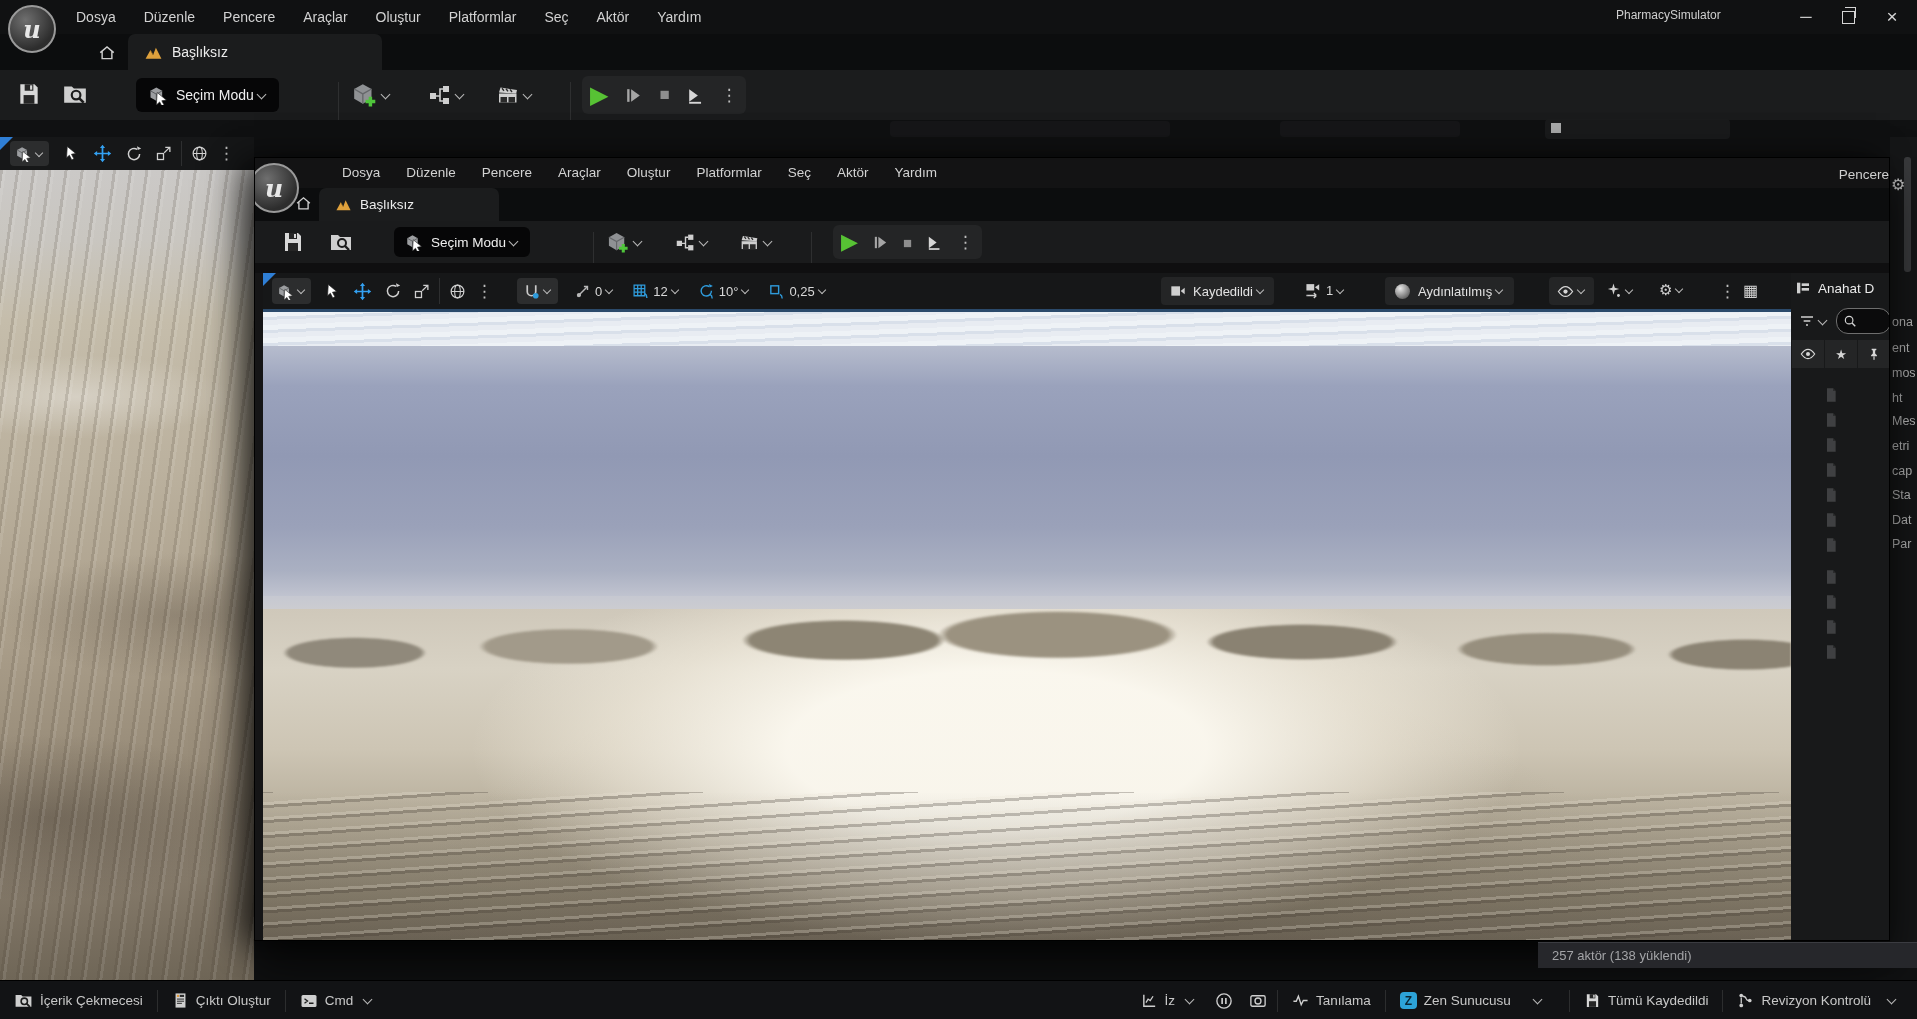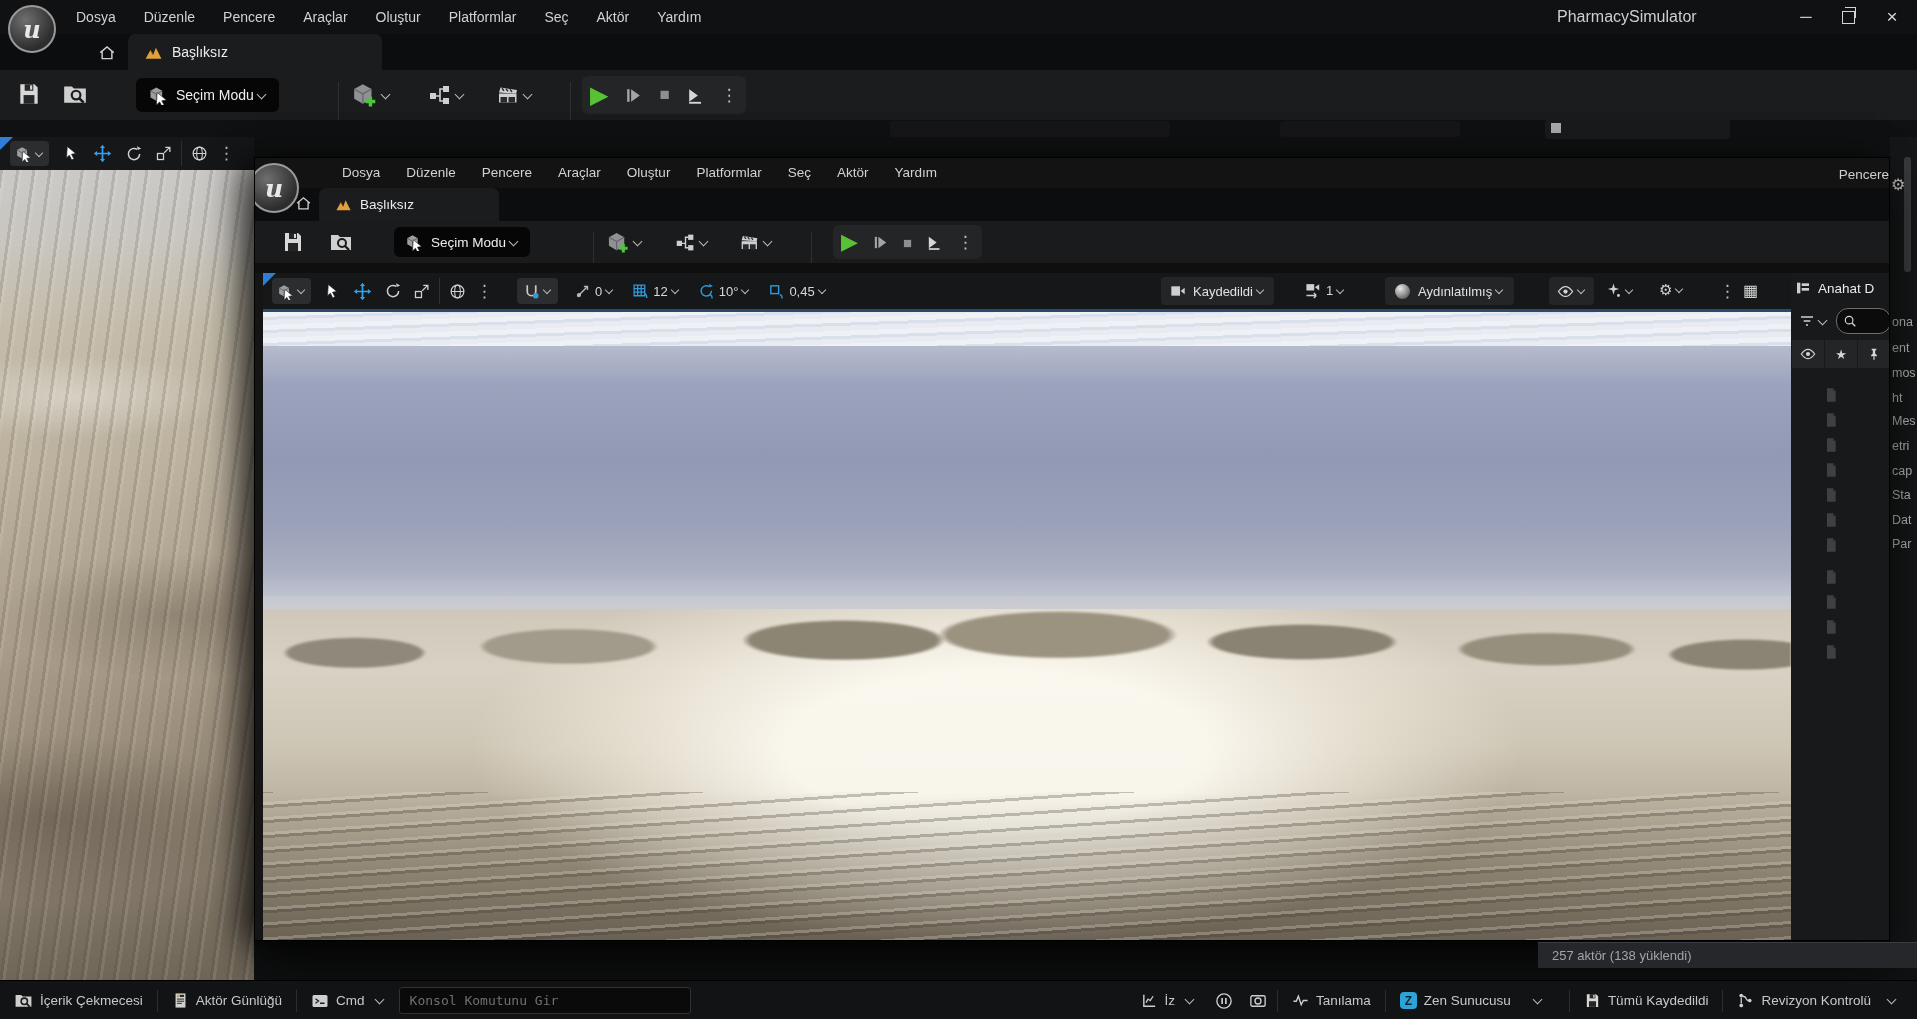--- a/index.html
+++ b/index.html
@@ -272,21 +272,21 @@
       <span>Dosya</span>
       <span>Düzenle</span>
       <span>Pencere</span>
       <span>Araçlar</span>
       <span>Oluştur</span>
       <span>Platformlar</span>
       <span>Seç</span>
       <span>Aktör</span>
       <span>Yardım</span>
     </nav>
-    <span class="wintitle" style="left:1557px;top:8px;font-size:16px">PharmacySimulator</span>
+    <span class="wintitle" style="left:1616px;top:8px;font-size:12px">PharmacySimulator</span>
     <div class="winbtn" style="left:1786px">─</div>
     <div class="winbtn" style="left:1828px">
         <span class="restore"></span>
       </div>
     <div class="winbtn" style="left:1872px;font-size:19px">×</div>
   </header>
 
   <div class="abs tabrow" style="left:0;top:34px;width:1917px;height:36px">
     <span class="home ico" style="left:96px;top:8px;width:22px;height:22px">
       <svg width="18" height="18">
@@ -582,21 +582,21 @@
           <svg width="17" height="17">
               <use href="#i-rotsnap"></use>
             </svg>
           <span class="snaptxt">10°</span>
           <span class="chev" style="width:5px;height:5px"></span>
           </div>
         <div class="tbtn" style="margin-left:18px">
           <svg width="17" height="17">
               <use href="#i-scalesnap"></use>
             </svg>
-          <span class="snaptxt">0,45</span>
+          <span class="snaptxt">0,25</span>
           <span class="chev" style="width:5px;height:5px"></span>
           </div>
         <div class="rpill abs" style="left:898px;top:4px;height:28px;padding:0 9px">
           <span class="ico" style="margin-right:7px">
             <svg width="16" height="16">
                 <use href="#i-perspcam"></use>
               </svg>
             </span>
           <span>Kaydedildi</span>
           <span class="chev" style="width:5px;height:5px"></span>
@@ -747,31 +747,30 @@
       <svg width="19" height="19">
           <use href="#i-foldersearch"></use>
         </svg>
       <span>İçerik Çekmecesi</span>
     </div>
     <div class="sbsep"></div>
     <div class="sbitem">
       <svg width="17" height="17">
           <use href="#i-log"></use>
         </svg>
-      <span>Aktör Günlüğü</span>
+      <span>Çıktı Oluştur</span>
     </div>
     <div class="sbsep"></div>
     <div class="sbitem">
       <svg width="18" height="18">
           <use href="#i-terminal"></use>
         </svg>
       <span>Cmd</span>
       <span class="chev"></span>
     </div>
-    <input class="consinput" placeholder="Konsol Komutunu Gir" style="">
     <div style="flex:1"></div>
     <div class="sbitem">
       <svg width="17" height="17">
           <use href="#i-trace"></use>
         </svg>
       <span>İz</span>
       <span class="chev"></span>
     </div>
     <span class="ico" style="margin:0 6px">
       <svg width="18" height="18">

